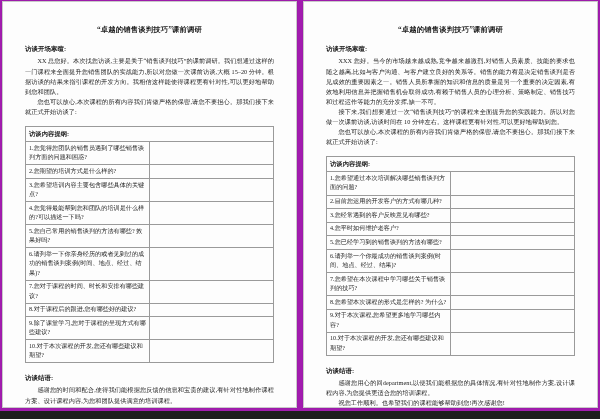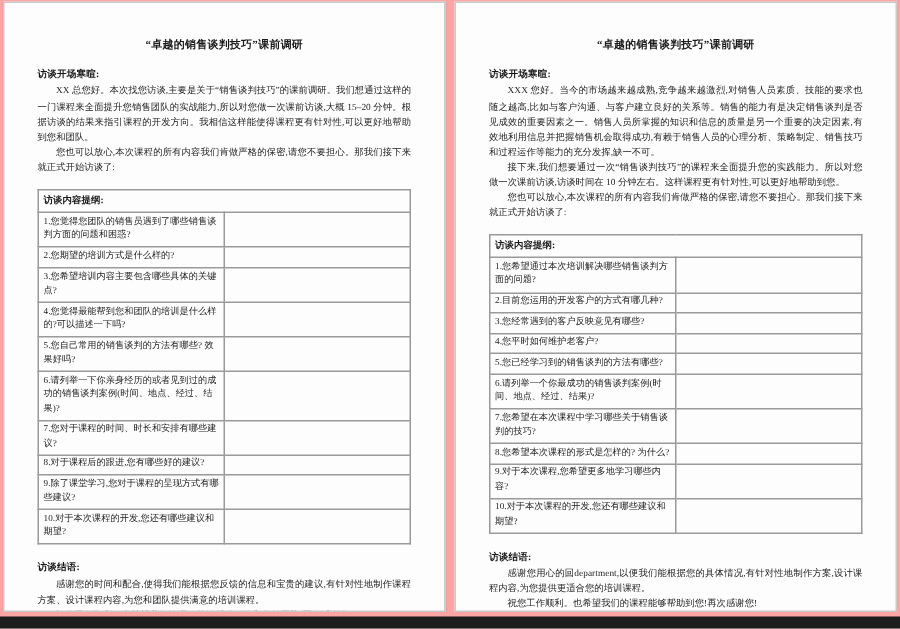--- a/index.html
+++ b/index.html
@@ -12,21 +12,21 @@
     height: 419px;
     overflow: hidden;
     font-family: "Liberation Serif", "DejaVu Serif", serif;
     position: relative;
   }
   .viewer {
     position: absolute;
     left: 0; top: 0;
     width: 600px;
     height: 419px;
-    background: #fca5a5;
+    background: #a21caf;
     display: flex;
     flex-direction: row;
     align-items: flex-start;
     justify-content: space-between;
     box-sizing: border-box;
   }
   .bottom-bar {
     position: absolute;
     left: 0;
     top: 411px;

